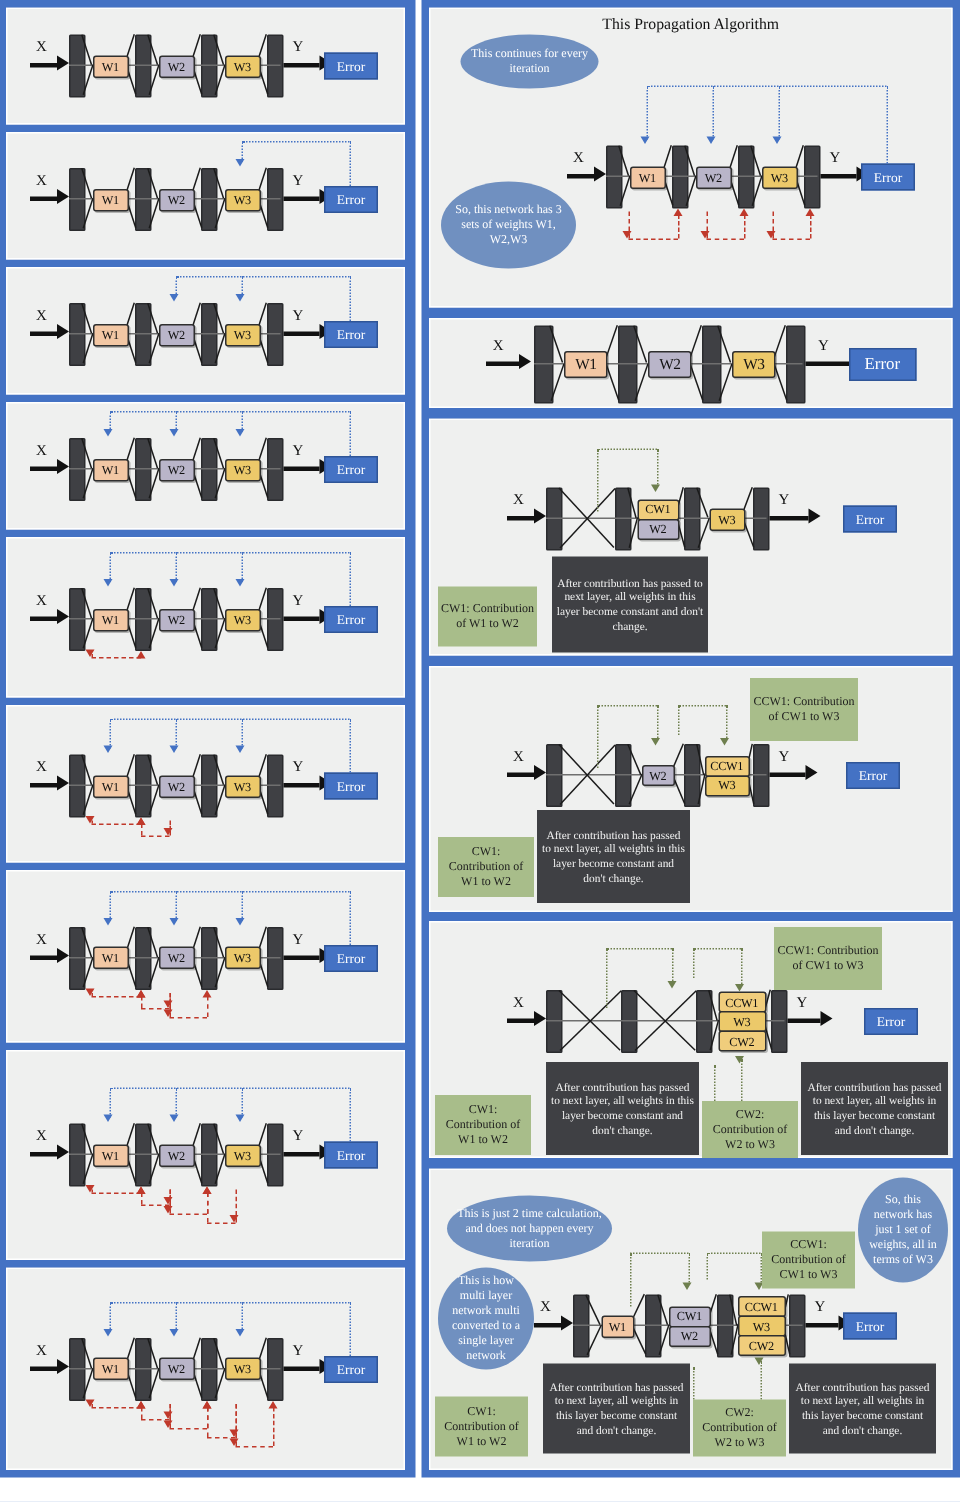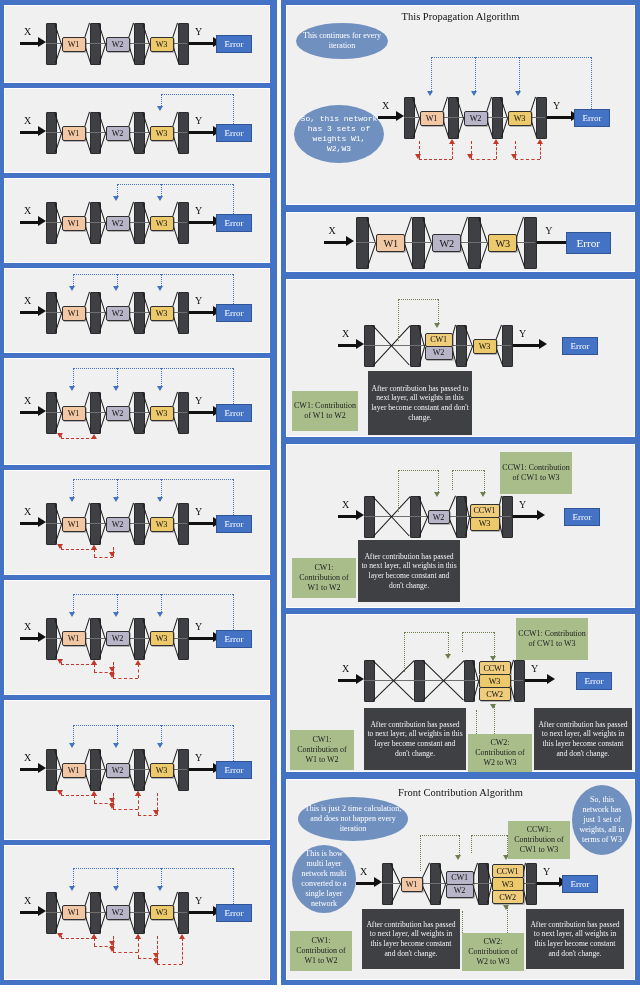--- a/index.html
+++ b/index.html
@@ -539,22 +539,22 @@
         <div class="rdash-v" style="left: 184.5px; top: 136px; height: 18px;"></div>
         <div class="rhead down" style="left: 181px; top: 149px;"></div>
         <div class="rdash-v" style="left: 210px; top: 138px; height: 16px;"></div>
         <div class="rhead up" style="left: 206.5px; top: 134px;"></div>
         <div class="rdash-h" style="left: 184.5px; top: 154px; width: 25.5px;"></div>
         <div class="rdash-v" style="left: 228.5px; top: 136px; height: 18px;"></div>
         <div class="rhead down" style="left: 225px; top: 149px;"></div>
         <div class="rdash-v" style="left: 254px; top: 138px; height: 16px;"></div>
         <div class="rhead up" style="left: 250.5px; top: 134px;"></div>
         <div class="rdash-h" style="left: 228.5px; top: 154px; width: 25.5px;"></div>
-        <div class="bubble" style="left: 10px; top: 18px; width: 92px; height: 36px;">This continues for every iteration</div>
-        <div class="bubble" style="left: 8px; top: 100px; width: 90px; height: 58px; font-family: Liberation Mono, monospace;">So, this network has 3 sets of weights W1, W2,W3</div>
+        <div class="bubble" style="left: 21px; top: 18px; width: 92px; height: 36px;">This continues for every iteration</div>
+        <div class="bubble" style="left: 8px; top: 116px; width: 90px; height: 58px;">So, this network has 3 sets of weights W1, W2,W3</div>
       </div>
       <div class="panel" style="left: 5px; top: 212px; width: 349px; height: 60px;">
         <div class="net" style="left: 0px; top: 0px;">
           <div class="arrowline" style="left: 37.5px; top: 29px; width: 23.75px;"></div>
           <div class="arrowhead" style="left: 60px; top: 24px; border-top-width: 5px; border-bottom-width: 5px; border-left-width: 8px;"></div>
           <div class="lbl" style="left: 42.5px; top: 13px;">X</div>
           <div class="layer" style="left: 70px; top: 5px; width: 11.25px; height: 50px;"></div>
           <div class="layer" style="left: 126px; top: 5px; width: 11.25px; height: 50px;"></div>
           <div class="layer" style="left: 182px; top: 5px; width: 11.25px; height: 50px;"></div>
           <div class="layer" style="left: 238px; top: 5px; width: 11.25px; height: 50px;"></div>
@@ -693,21 +693,20 @@
         <div class="gdash-h" style="left: 190px; top: 122px; width: 17.5px;"></div>
         <div class="gdash-v" style="left: 207.5px; top: 92px; height: 30px;"></div>
         <div class="ghead" style="left: 204px; top: 90px;"></div>
         <div class="greenbox" style="left: 230px; top: 4px; width: 72px; height: 42px;">CCW1: Contribution of CW1 to W3</div>
         <div class="darkbox" style="left: 78px; top: 94px; width: 102px; height: 62px;">After contribution has passed to next layer, all weights in this layer become constant and don't change.</div>
         <div class="darkbox" style="left: 248px; top: 94px; width: 98px; height: 62px;">After contribution has passed to next layer, all weights in this layer become constant and don't change.</div>
         <div class="greenbox" style="left: 4px; top: 116px; width: 64px; height: 40px;">CW1: Contribution of W1 to W2</div>
         <div class="greenbox" style="left: 182px; top: 120px; width: 64px; height: 38px;">CW2: Contribution of W2 to W3</div>
       </div>
       <div class="panel" style="left: 5px; top: 779px; width: 349px; height: 201px;">
-        <div class="title" style="top: 8px; left: 0px;">Front Contribution Algorithm</div>
         <div class="net" style="left: 0px; top: 0px;">
           <div class="arrowline" style="left: 70px; top: 103px; width: 19px;"></div>
           <div class="arrowhead" style="left: 88px; top: 98px; border-top-width: 5px; border-bottom-width: 5px; border-left-width: 8px;"></div>
           <div class="lbl" style="left: 74px; top: 87px;">X</div>
           <div class="layer" style="left: 96px; top: 84px; width: 9px; height: 40px;"></div>
           <div class="layer" style="left: 144px; top: 84px; width: 9px; height: 40px;"></div>
           <div class="layer" style="left: 192px; top: 84px; width: 9px; height: 40px;"></div>
           <div class="layer" style="left: 240px; top: 84px; width: 9px; height: 40px;"></div>
           <div class="axis" style="left: 96px; top: 104px; width: 153px;"></div>
           <div class="edge" style="left: 105px; top: 84px; width: 22.1416px; transform: rotate(64.5923deg);"></div>

